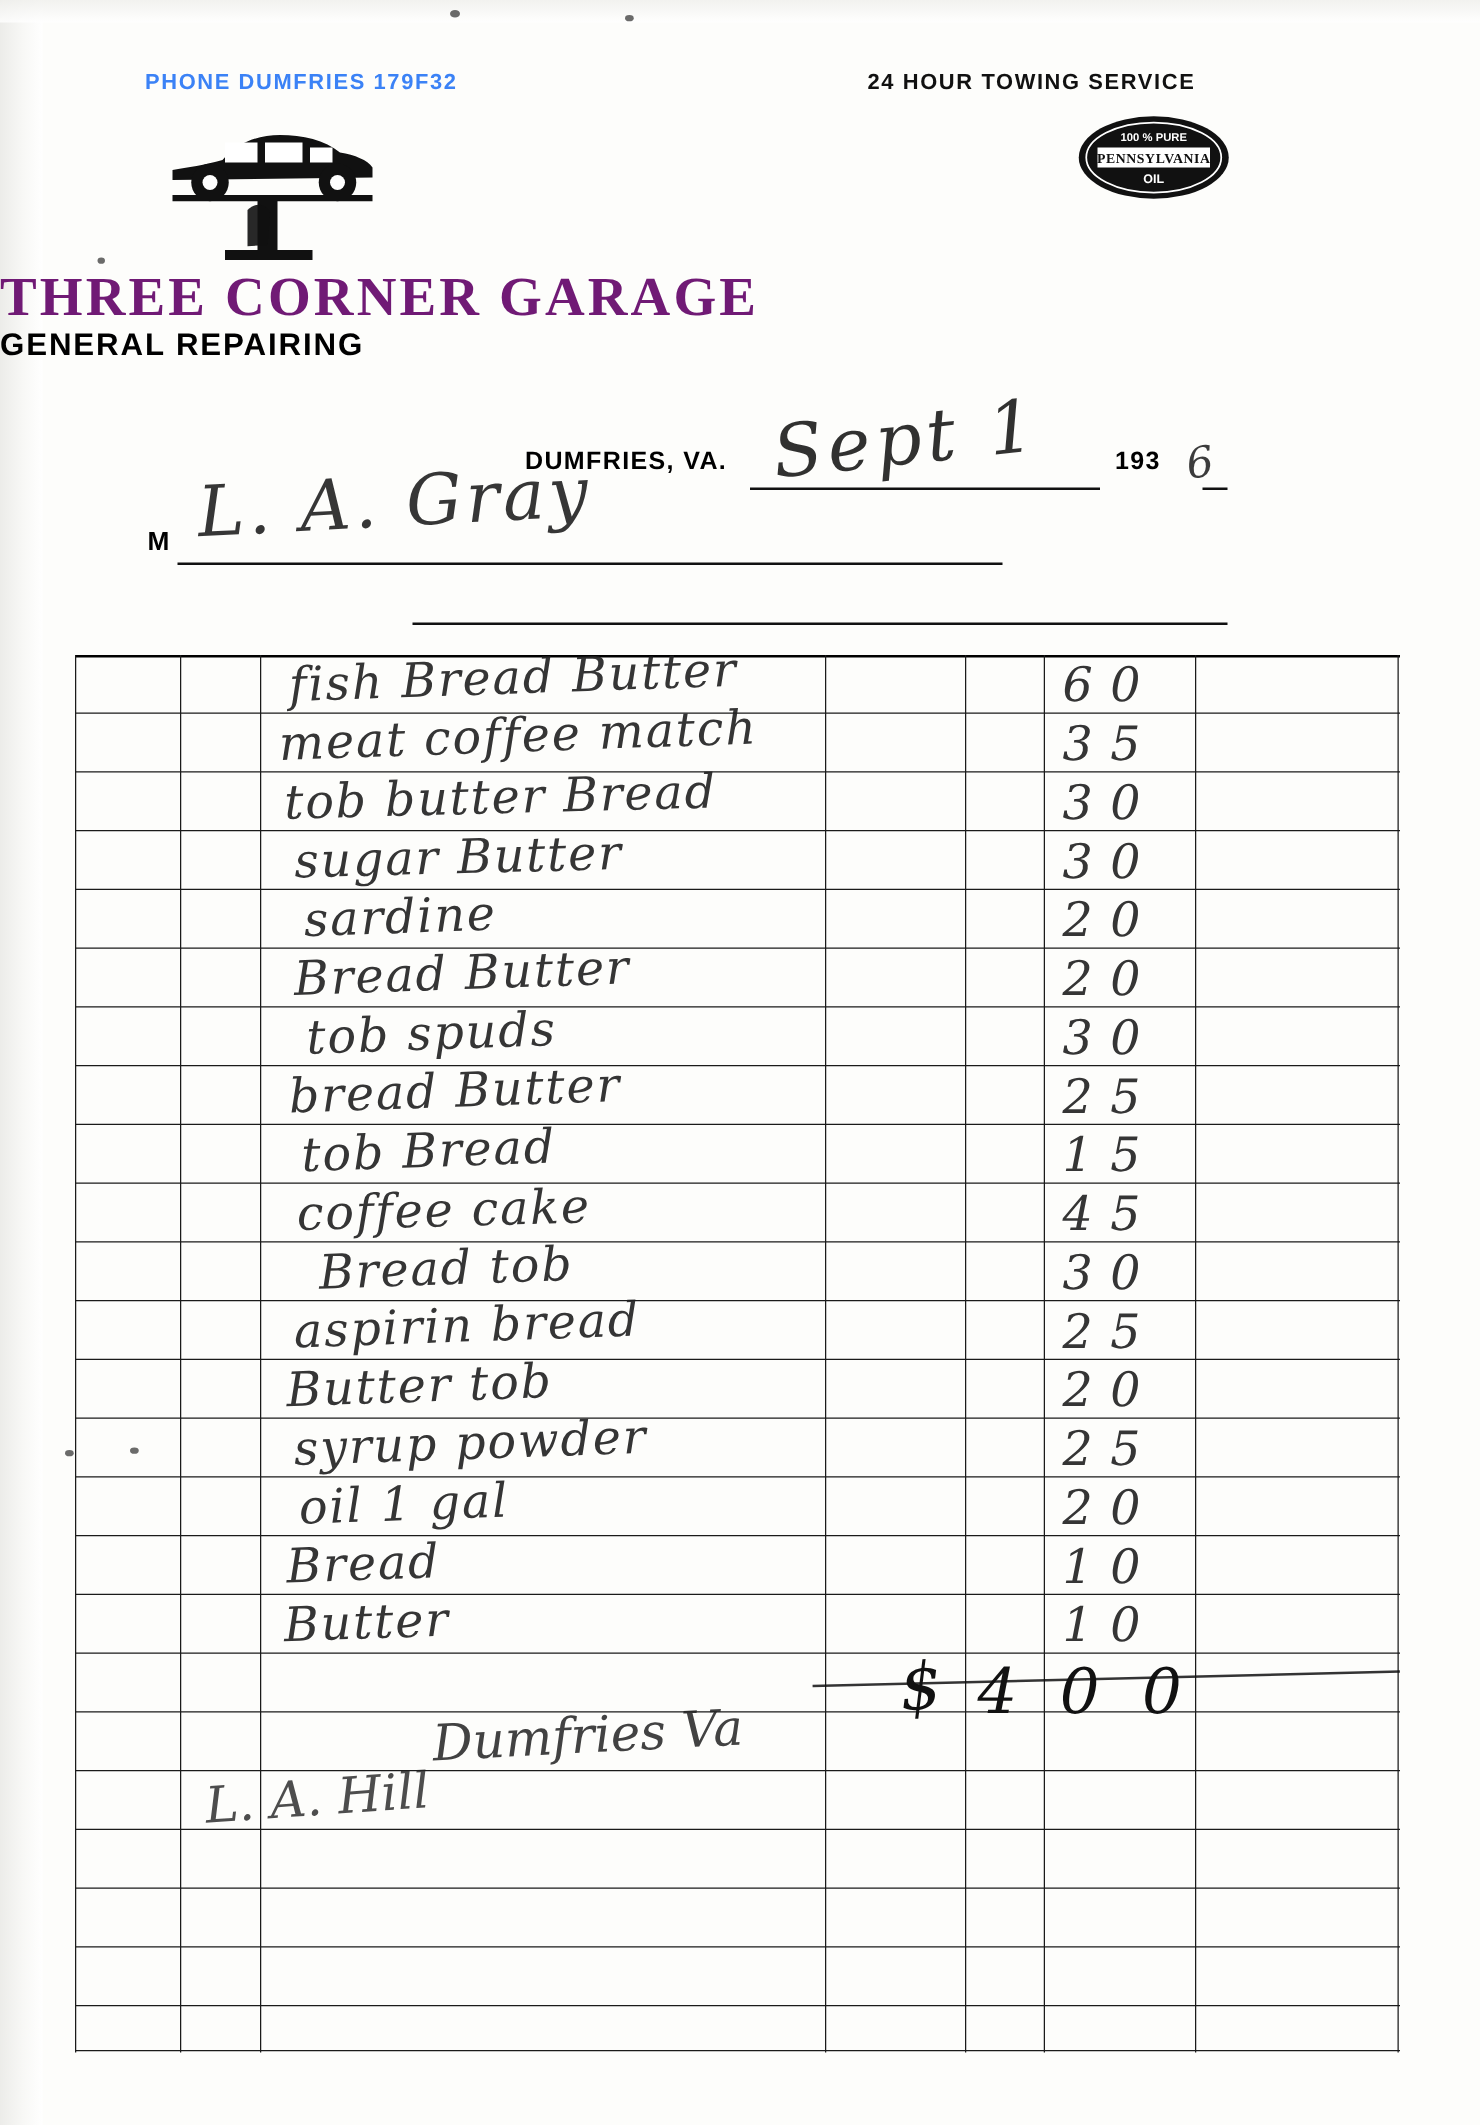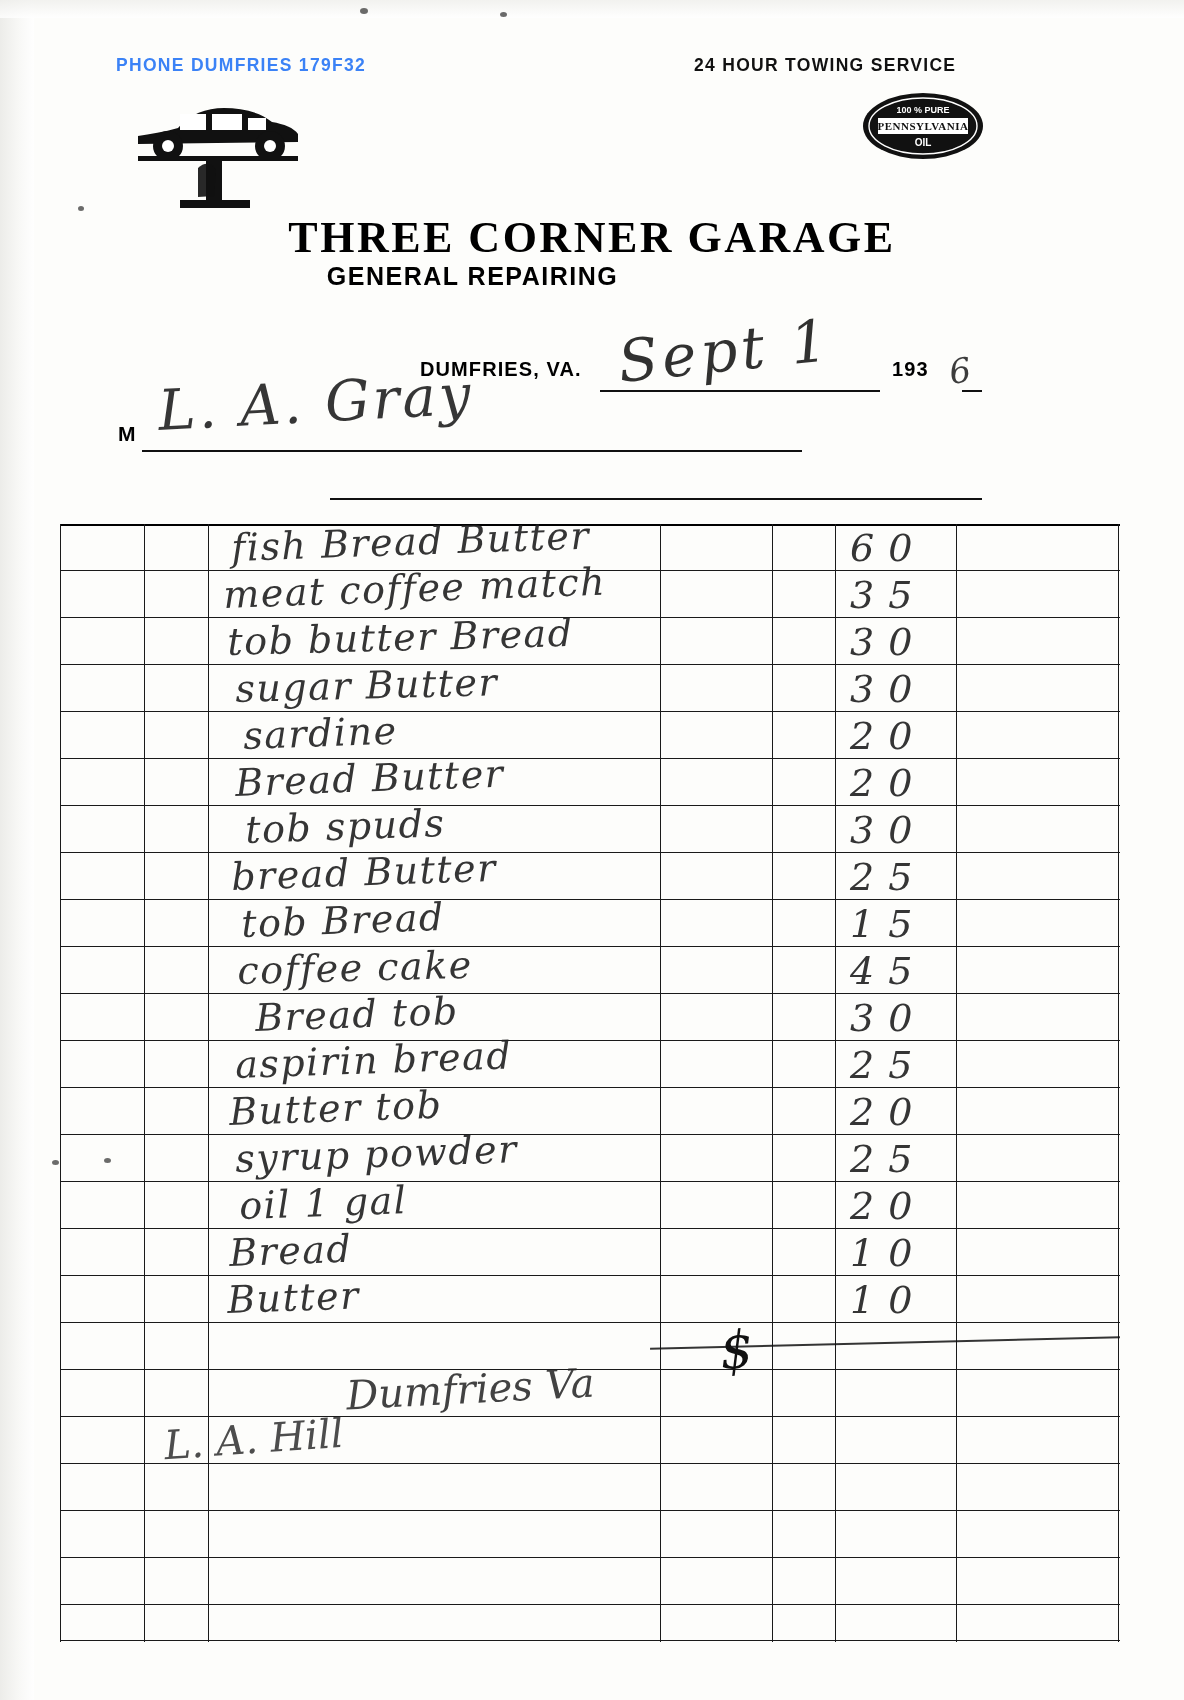--- a/index.html
+++ b/index.html
@@ -71,32 +71,30 @@
     position: absolute;
     left: 862px; top: 92px;
     width: 122px; height: 68px;
   }
 
   
   .garage-title {
     position: absolute;
     left: 0; top: 212px;
     width: 1184px;
-    text-align: center;
     font-family: "Liberation Serif", serif;
     font-weight: bold;
     font-size: 44px;
     letter-spacing: 2.5px;
-    color: #000000;
+    color: #701a75;
   }
   .garage-sub {
     position: absolute;
     left: 0; top: 262px;
     width: 945px;
-    text-align: center;
     font-size: 25px;
     font-weight: bold;
     letter-spacing: 1.5px;
     color: #000;
   }
 
   
   .cityline {
     position: absolute;
     left: 420px; top: 358px;
@@ -423,17 +421,18 @@
 
     <div class="row-desc" style="left:170px;top:707px;transform:rotate(-2deg);">Bread</div>
     <div class="row-amt" style="left:790px;top:707px;">10</div>
 
     <div class="row-desc" style="left:168px;top:754px;transform:rotate(-2deg);">Butter</div>
     <div class="row-amt" style="left:790px;top:754px;">10</div>
 
     <div class="hw-town" style="left:286px;top:842px;">Dumfries Va</div>
     <div class="strike" style="left:590px;top:818px;width:470px;"></div>
     <div class="total-dollar" style="left:660px;top:796px;">$</div>
+    <div class="total-amt" style="left:722px;top:800px;">400</div>
 
     <div class="hw-footsig" style="left:104px;top:892px;">L. A. Hill</div>
   </div>
 
 </div>
 
 </body></html>

